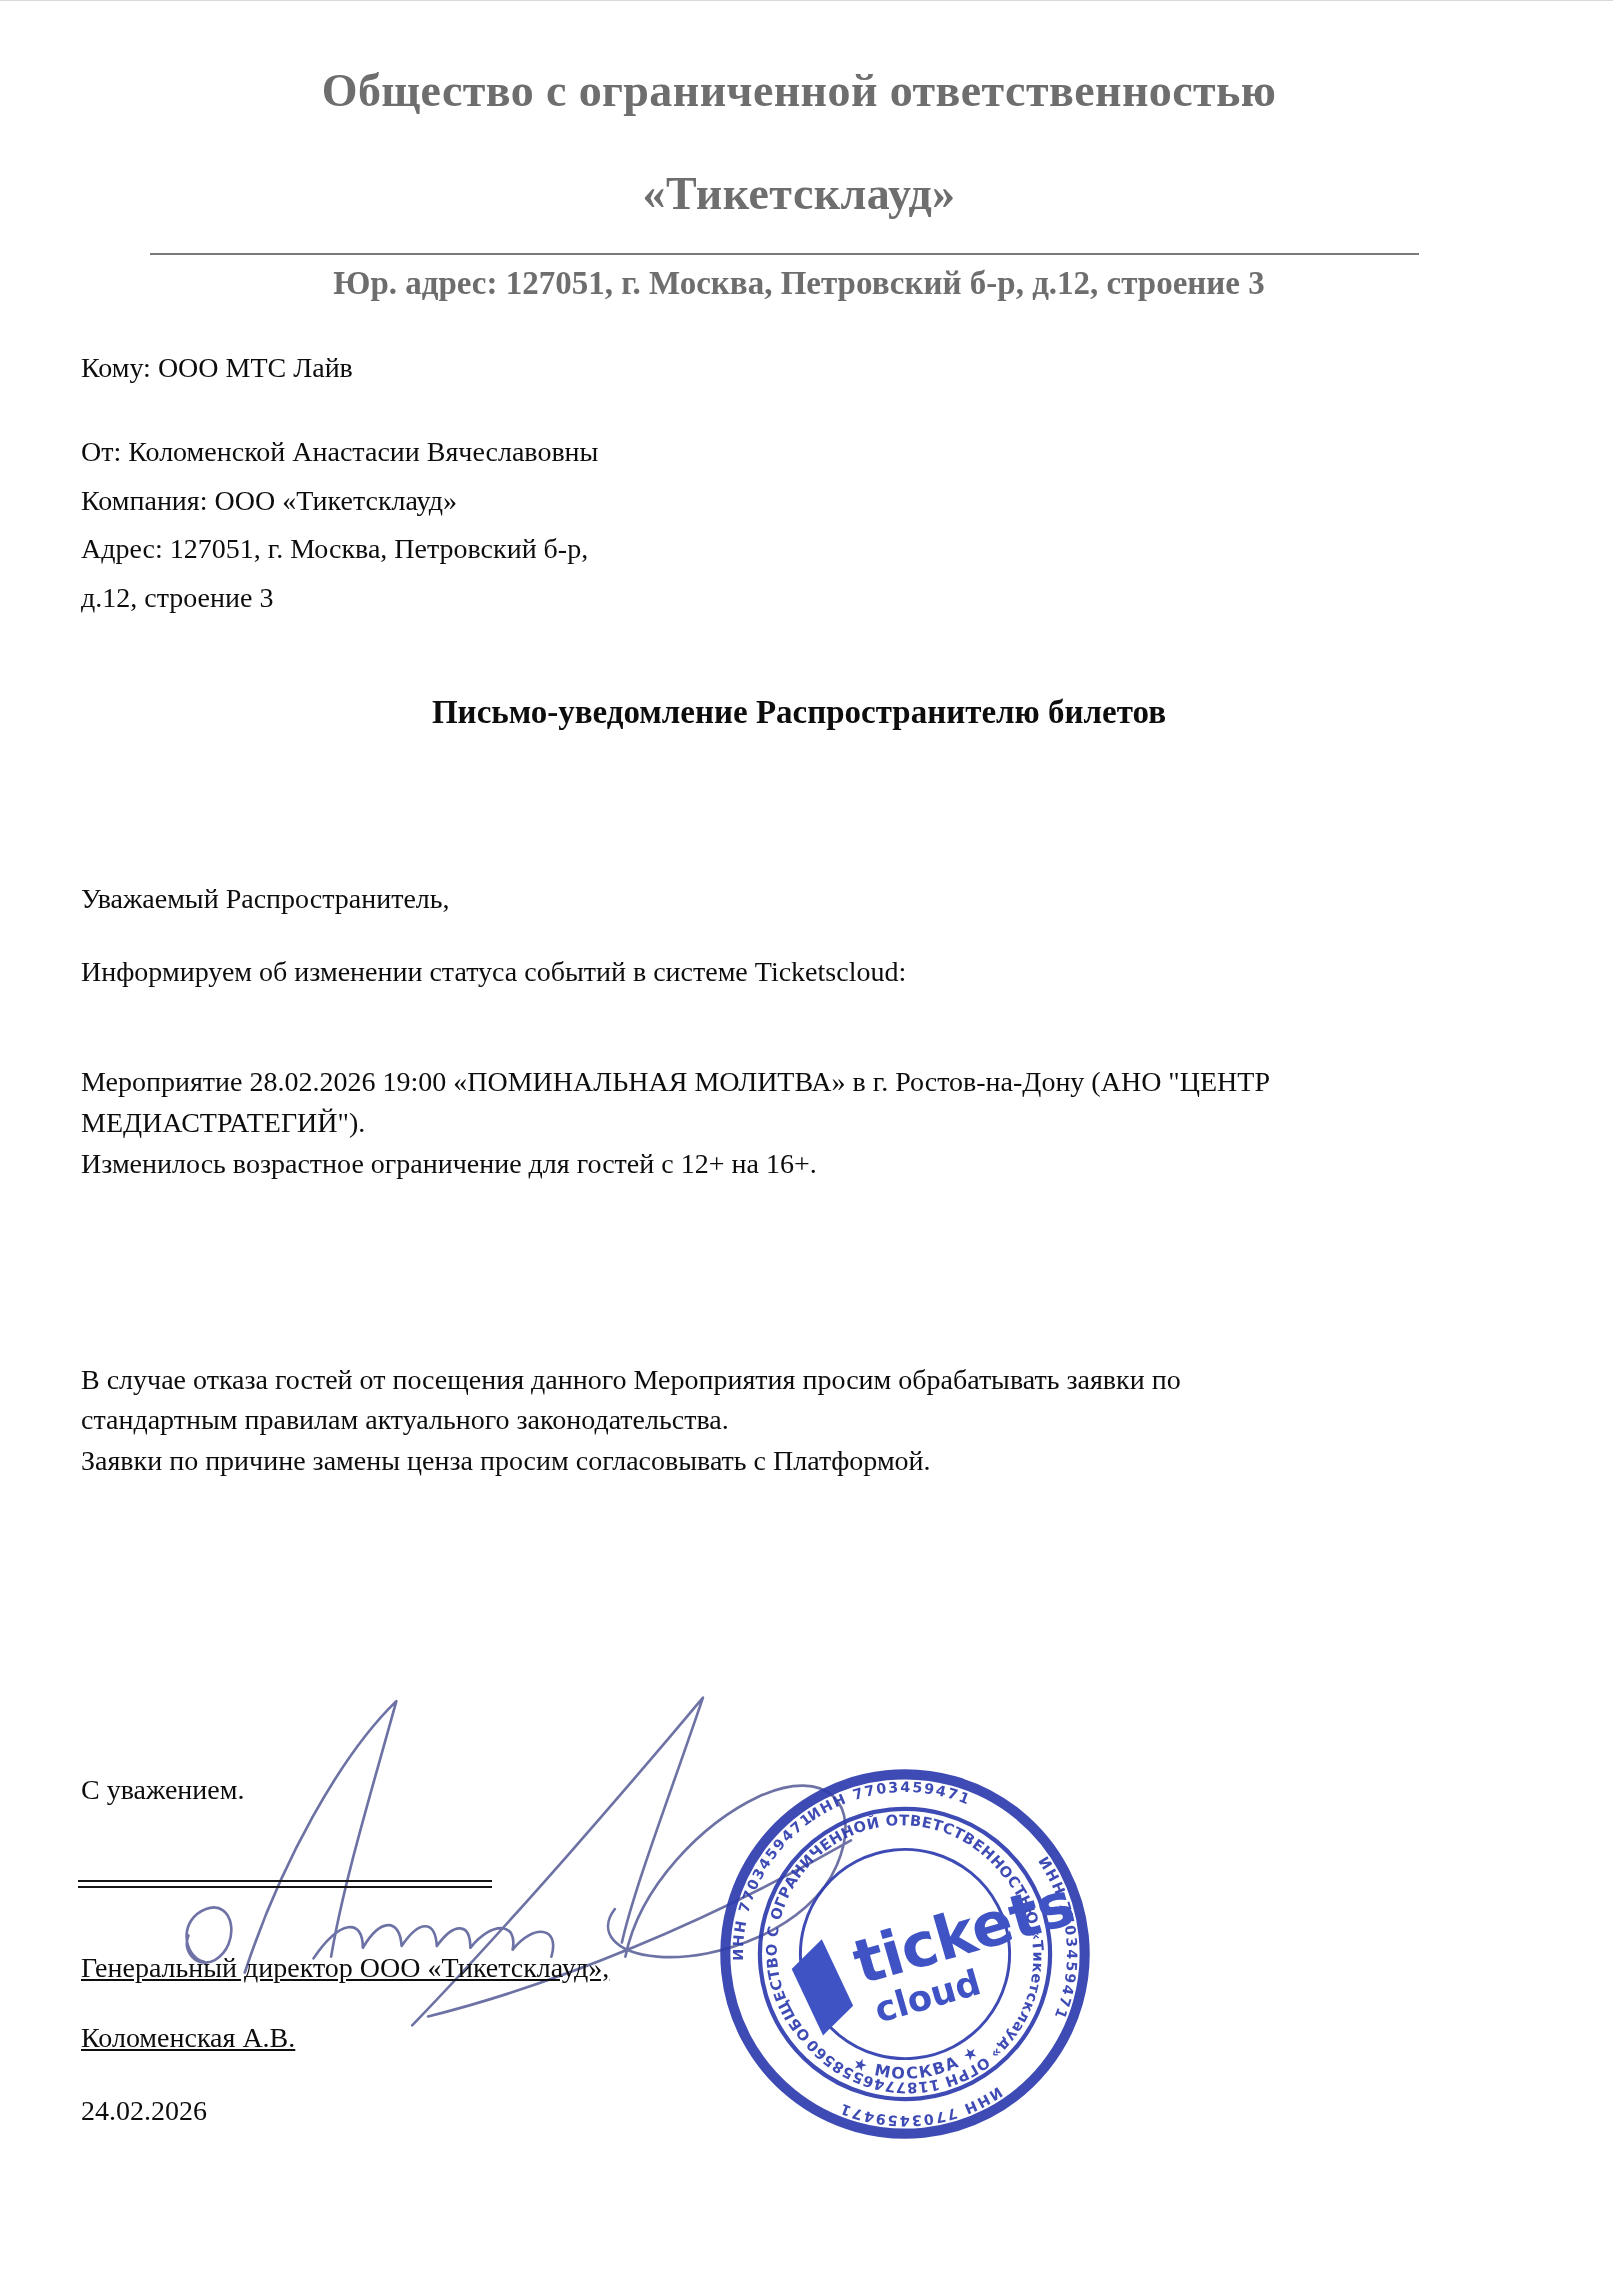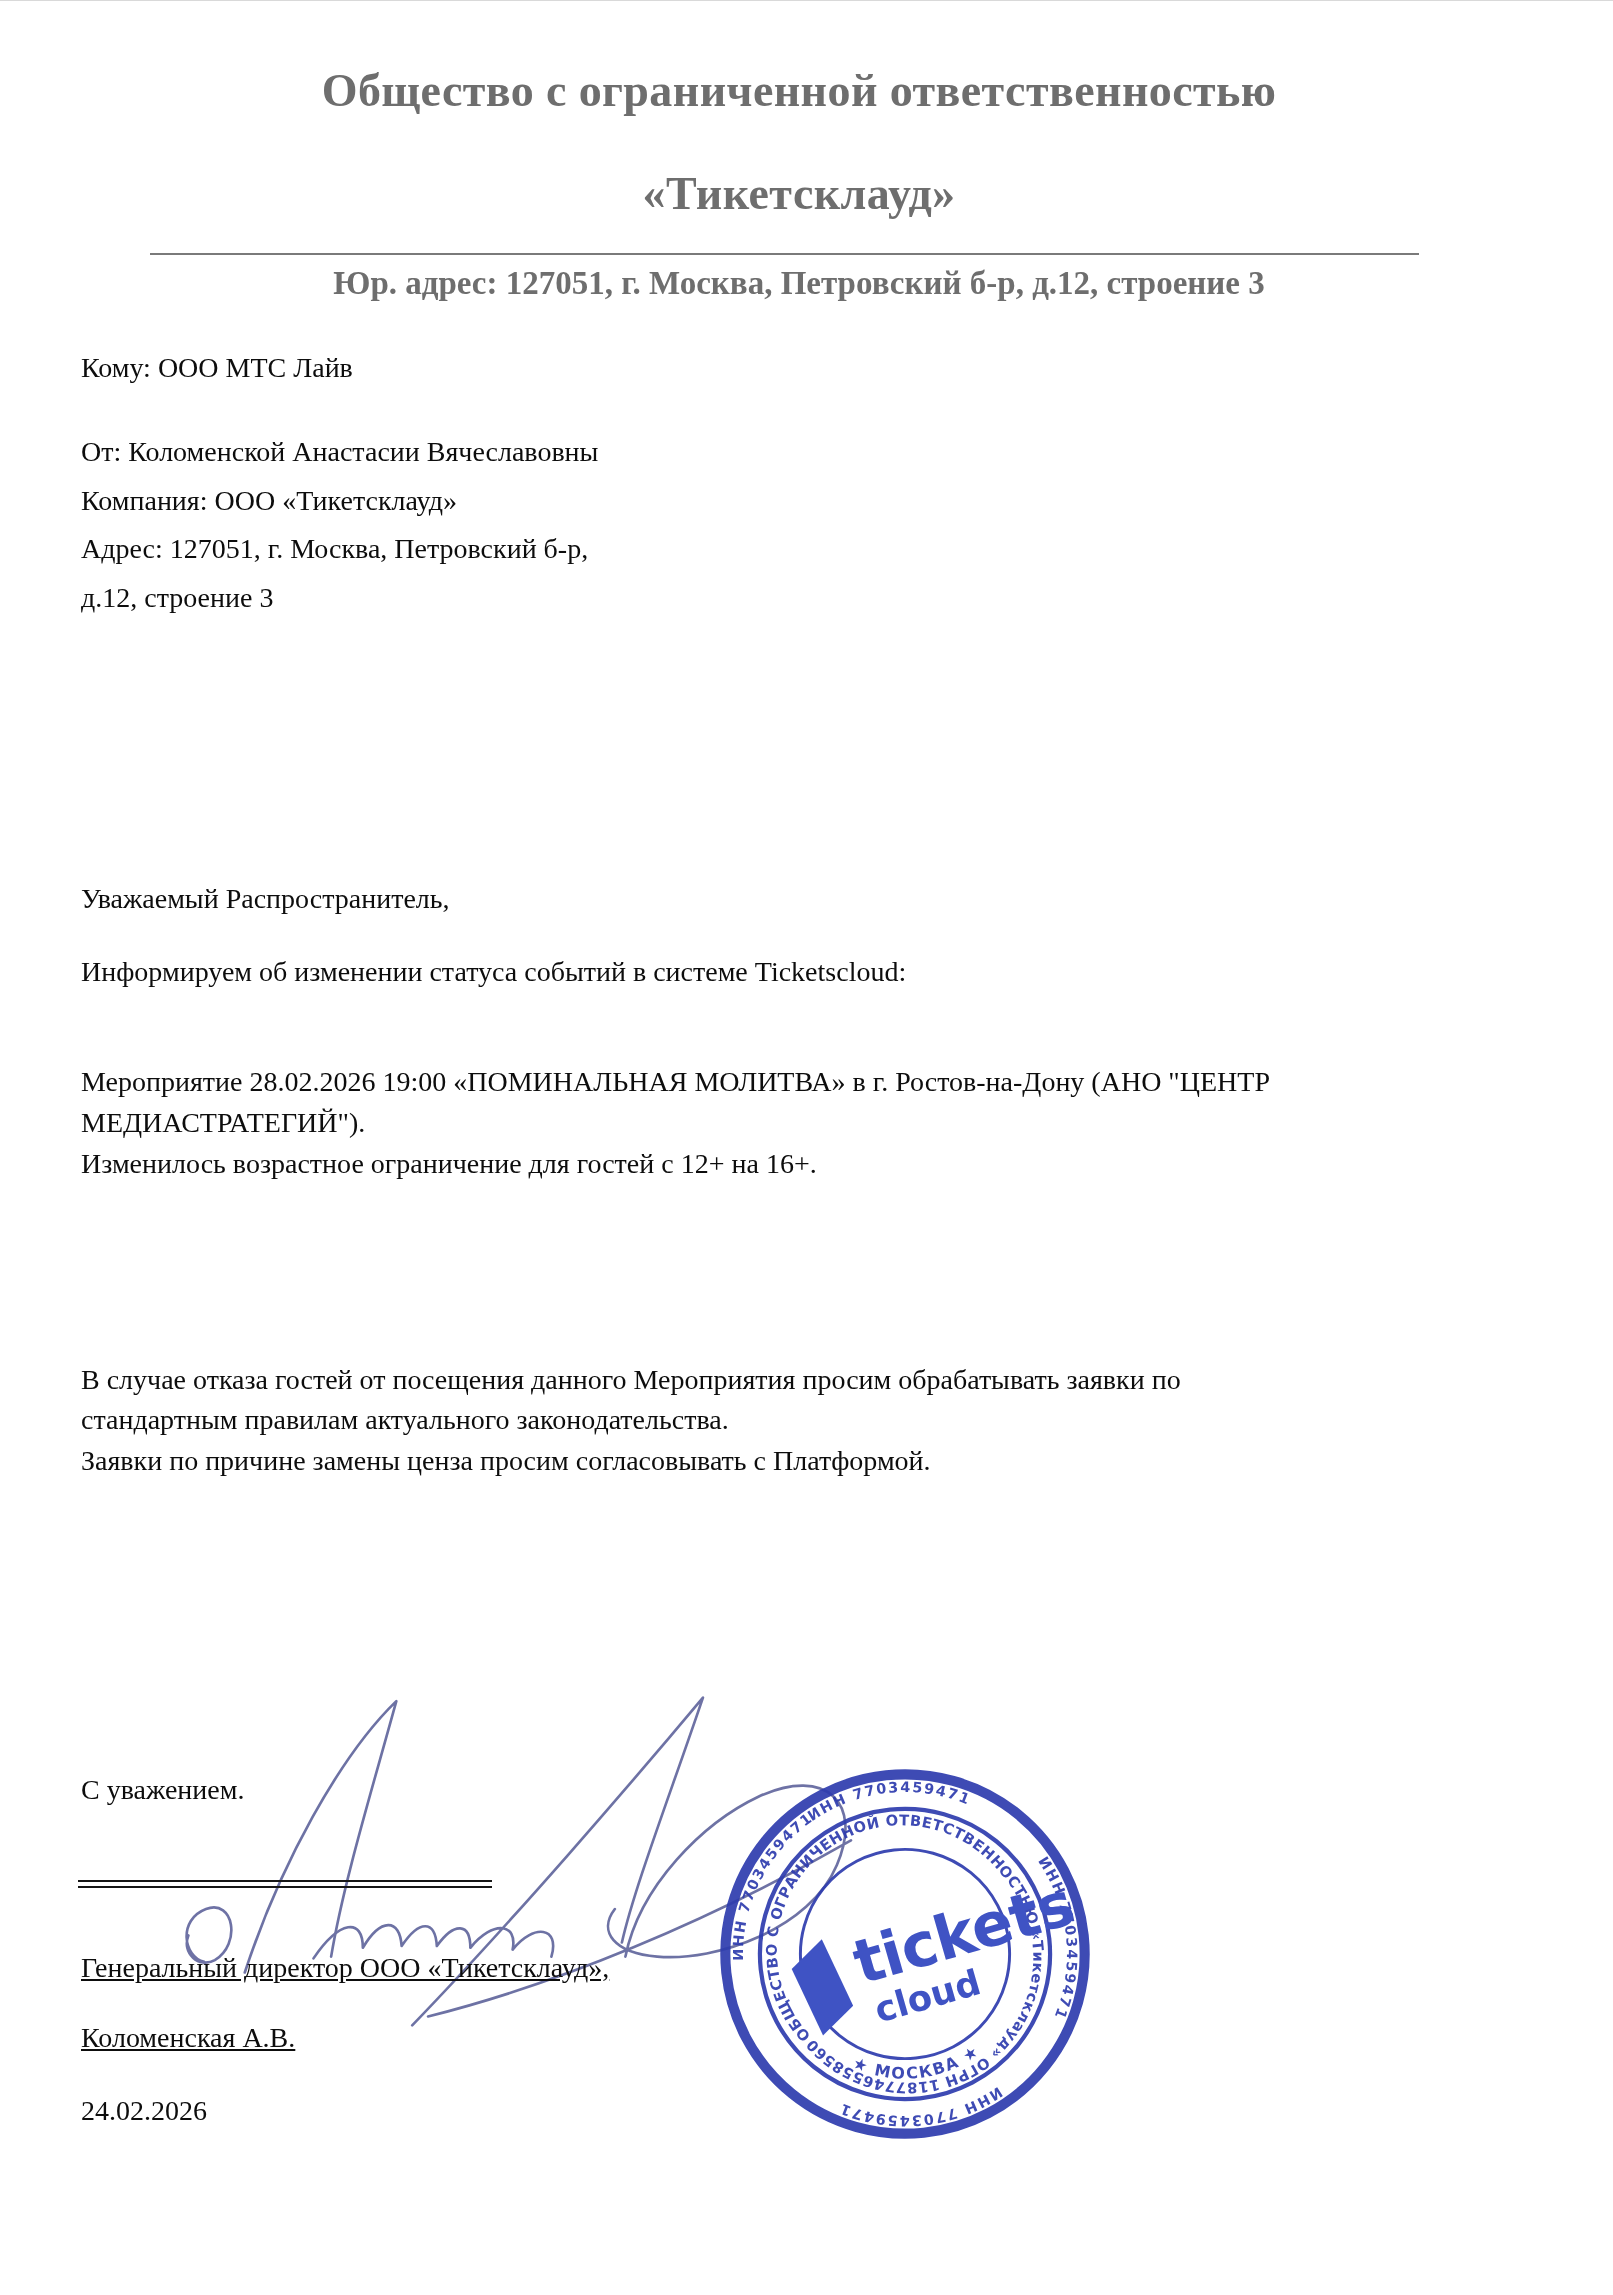--- a/index.html
+++ b/index.html
@@ -86,20 +86,21 @@
   <div class="abs centered hdr" style="top:166px;">«Тикетсклауд»</div>
   <div class="abs hr-line" style="top:252px;"></div>
   <div class="abs centered hdr-addr" style="top:264px;">Юр. адрес: 127051, г. Москва, Петровский б-р, д.12, строение 3</div>
 
   <div class="abs body-text" style="top:346px;">Кому: ООО МТС Лайв</div>
   <div class="abs body-text" style="top:430px;">От: Коломенской Анастасии Вячеславовны</div>
   <div class="abs body-text" style="top:479px;">Компания: ООО «Тикетсклауд»</div>
   <div class="abs body-text" style="top:527px;">Адрес: 127051, г. Москва, Петровский б-р,</div>
   <div class="abs body-text" style="top:576px;">д.12, строение 3</div>
 
+  <div class="abs centered letter-title" style="top:693px;">Письмо-уведомление Распространителю билетов</div>
 
   <div class="abs body-text" style="top:877px;text-align:right;">Уважаемый Распространитель,</div>
   <div class="abs body-text" style="top:950px;">Информируем об изменении статуса событий в системе Ticketscloud:</div>
 
   <div class="abs body-text" style="top:1060px;">Мероприятие 28.02.2026 19:00 «ПОМИНАЛЬНАЯ МОЛИТВА» в г. Ростов-на-Дону (АНО "ЦЕНТР</div>
   <div class="abs body-text" style="top:1101px;">МЕДИАСТРАТЕГИЙ").</div>
   <div class="abs body-text" style="top:1142px;">Изменилось возрастное ограничение для гостей с 12+ на 16+.</div>
 
   <div class="abs body-text" style="top:1358px;">В случае отказа гостей от посещения данного Мероприятия просим обрабатывать заявки по</div>
   <div class="abs body-text" style="top:1398px;">стандартным правилам актуального законодательства.</div>

